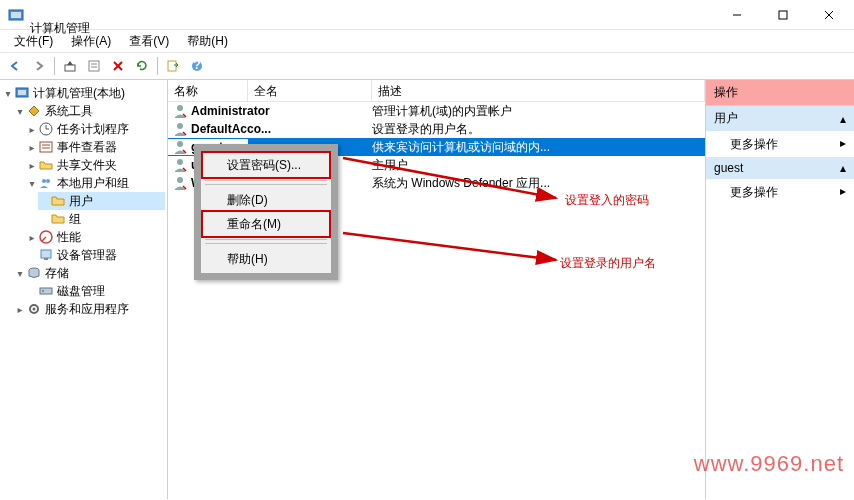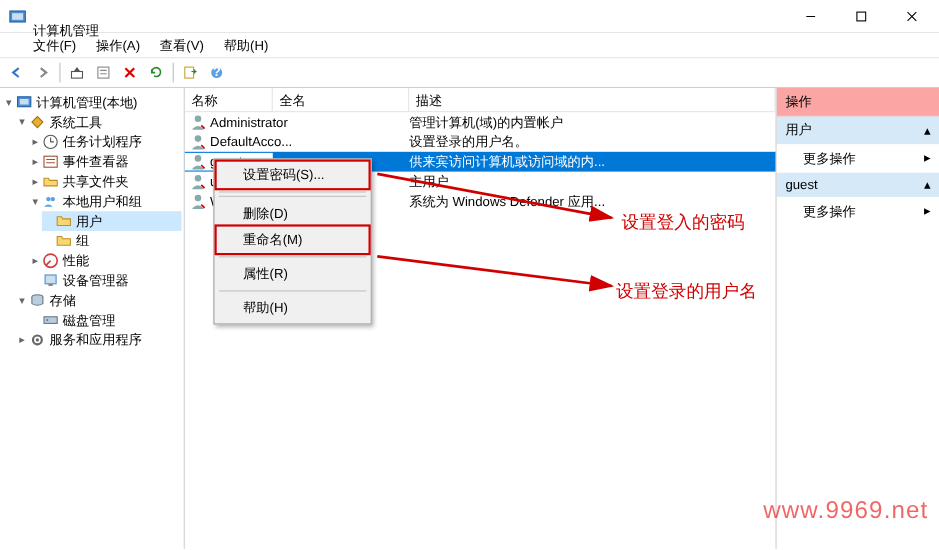--- a/index.html
+++ b/index.html
@@ -4,21 +4,21 @@
 <style>
 * { margin: 0; padding: 0; box-sizing: border-box; font-family: "Microsoft YaHei", "Segoe UI", sans-serif; font-size: 12px; }
 body { width: 854px; height: 500px; background: #fff; overflow: hidden; position: relative; }
 
 .titlebar { height: 30px; display: flex; align-items: center; padding: 0 2px 0 8px; border-bottom: 1px solid #e5e5e5; }
 .titlebar .icon { width: 16px; height: 16px; margin-right: 6px; }
 .titlebar .title { flex: 1; margin-top: 27px; }
 .win-btns { display: flex; }
 .win-btn { width: 46px; height: 30px; display: flex; align-items: center; justify-content: center; }
 
-.menubar { height: 22px; display: flex; align-items: center; padding: 0 6px; gap: 2px; margin-left: 16px; }
+.menubar { height: 22px; display: flex; align-items: center; padding: 0 6px; gap: 2px; }
 .menubar .mi { padding: 2px 8px; cursor: default; }
 
 .toolbar { height: 28px; display: flex; align-items: center; padding: 0 4px; border-top: 1px solid #e5e5e5; border-bottom: 1px solid #d0d0d0; gap: 2px; }
 .tb-btn { width: 22px; height: 22px; display: flex; align-items: center; justify-content: center; border: 1px solid transparent; }
 .tb-sep { width: 1px; height: 18px; background: #c0c0c0; margin: 0 2px; }
 
 .workspace { display: flex; height: 419px; }
 .tree-pane { width: 168px; border-right: 1px solid #d0d0d0; padding: 4px 2px; overflow: hidden; }
 .tree ul { list-style: none; }
 .tree li { white-space: nowrap; }
@@ -27,40 +27,40 @@
 .tree .nic { width: 16px; height: 16px; margin-right: 3px; flex-shrink: 0; }
 .tree .row.sel { background: #cce8ff; }
 .tree .row.sel .lbl { }
 .tree .lbl { }
 
 .list-pane { flex: 1; border-right: 1px solid #d0d0d0; position: relative; }
 .list-head { display: flex; height: 22px; border-bottom: 1px solid #e5e5e5; }
 .list-head .col { padding: 3px 6px; border-right: 1px solid #e5e5e5; }
 .list-body { }
 .list-row { display: flex; height: 18px; align-items: center; }
-.list-row .c1 { display: flex; align-items: center; padding-left: 4px; }
+.list-row .c1 { display: flex; align-items: center; padding-left: 4px; font-weight: bold; }
 .list-row .uic { width: 16px; height: 16px; margin-right: 3px; flex-shrink: 0; }
 .list-row.sel { background: #0078d7; color: #fff; }
 .list-row.sel .c1 { color: #000; background: #fff; }
 .col-name { width: 80px; }
 .col-full { width: 124px; }
 .col-desc { flex: 1; }
 
-.ctx-menu { position: absolute; left: 194px; top: 144px; width: 144px; background: #f0f0f0; border: 1px solid #a3a3a3; box-shadow: 2px 2px 4px rgba(0,0,0,.3); z-index: 10; padding: 2px; }
+.ctx-menu { position: absolute; left: 194px; top: 144px; width: 144px; background: #f0f0f0; border: 7px solid #a3a3a3; box-shadow: 2px 2px 4px rgba(0,0,0,.3); z-index: 10; padding: 2px; }
 .ctx-item { height: 24px; display: flex; align-items: center; padding: 0 20px 0 24px; position: relative; }
 .ctx-item .arr { position: absolute; right: 8px; font-size: 10px; }
 .ctx-sep { height: 1px; background: #c0c0c0; margin: 3px 2px; }
 .ctx-hl { border: 2px solid #d00000; margin: -2px; }
 
 .action-pane { width: 148px; }
 .action-pane .hdr { background: #fca5a5; padding: 4px 8px; font-weight: normal; border-bottom: 1px solid #d0d0d0; }
 .action-pane .section { background: #d6e9f8; padding: 4px 8px; display: flex; justify-content: space-between; align-items: center; border-bottom: 1px solid #fff; }
 .action-pane .action { padding: 4px 8px 4px 24px; display: flex; justify-content: space-between; align-items: flex-start; }
 
-.annotation { position: absolute; color: #d00000; font-size: 16px; pointer-events: none; z-index: 5; }
+.annotation { position: absolute; color: #d00000; font-size: 12px; pointer-events: none; z-index: 5; }
 .arrow-svg { position: absolute; z-index: 6; pointer-events: none; }
 
 .watermark { position: absolute; right: 10px; bottom: 23px; color: rgba(230,0,0,.6); font-size: 22px; font-family: Arial; letter-spacing: 1px; }
 </style>
 </head>
 <body>
 
 <div class="titlebar">
   <span class="icon">
     <svg viewBox="0 0 16 16">
@@ -395,23 +395,20 @@
   <div class="ctx-sep"></div>
   <div class="ctx-item">
       <span>删除(D)</span>
     </div>
   <div class="ctx-hl">
     <div class="ctx-item">
         <span>重命名(M)</span>
       </div>
   </div>
   <div class="ctx-sep"></div>
-  <div class="ctx-item">
-      <span>属性(R)</span>
-    </div>
   <div class="ctx-sep"></div>
   <div class="ctx-item">
       <span>帮助(H)</span>
     </div>
 </div>
 
 <svg class="arrow-svg" style="left:338px; top:150px;" width="230" height="60">
   <defs>
       <marker id="ah1" markerWidth="10" markerHeight="10" refX="8" refY="3" orient="auto">
         <path d="M0,0 L0,6 L9,3 Z" fill="#d00000"></path>

